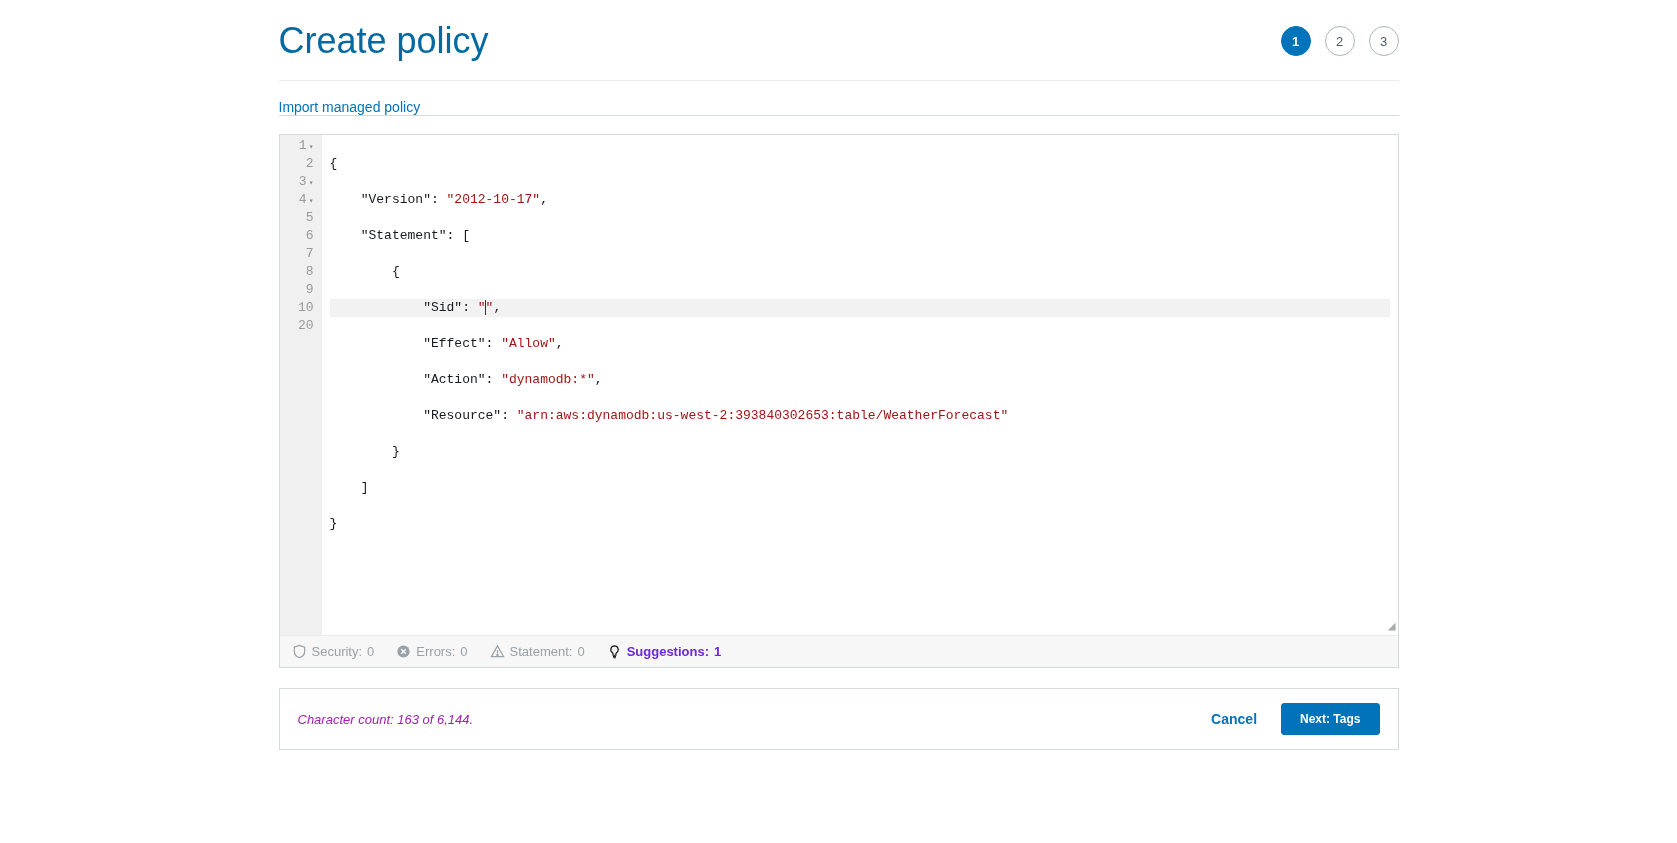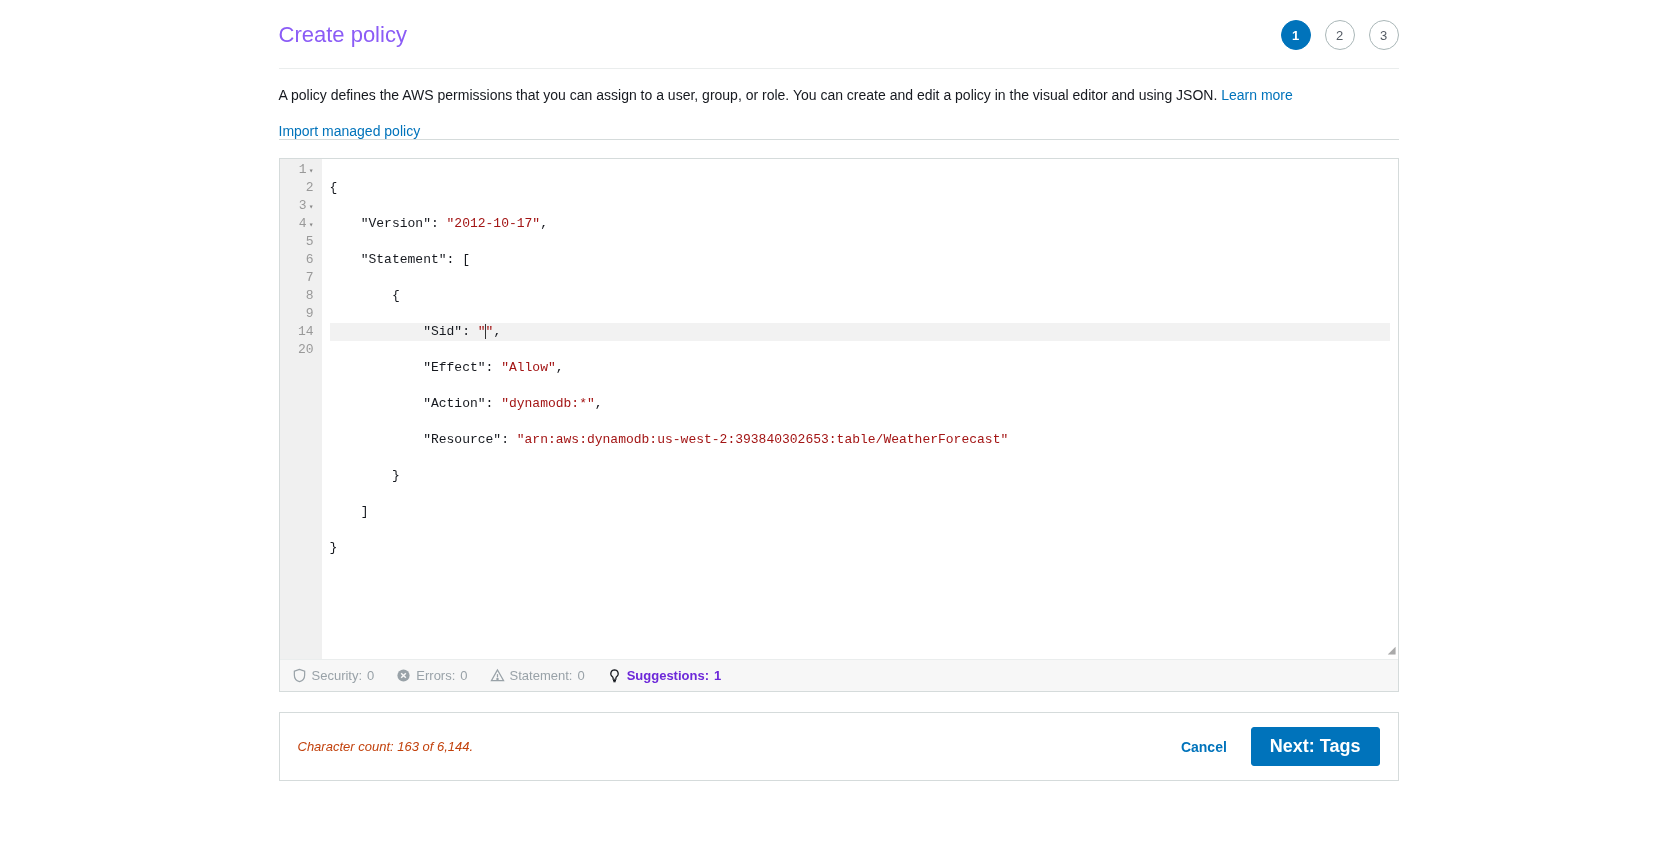--- a/index.html
+++ b/index.html
@@ -20,23 +20,23 @@
     }
     .header-row {
       display: flex;
       justify-content: space-between;
       align-items: center;
       padding-bottom: 18px;
       border-bottom: 1px solid #eaeded;
       margin-bottom: 18px;
     }
     .page-title {
-      font-size: 22px;
+      font-size: 36px;
       font-weight: 400;
-      color: #8b5cf6;
+      color: #0369a1;
     }
     .steps {
       display: flex;
       gap: 14px;
     }
     .step {
       width: 30px;
       height: 30px;
       border-radius: 50%;
       border: 1px solid #aab7b8;
@@ -185,41 +185,41 @@
       border: 1px solid #d5dbdb;
       margin-top: 20px;
       padding: 14px 18px;
       display: flex;
       justify-content: space-between;
       align-items: center;
     }
     .char-count {
       font-size: 13px;
       font-style: italic;
-      color: #c2410c;
+      color: #a21caf;
     }
     .actions {
       display: flex;
       gap: 12px;
       align-items: center;
     }
     .btn-cancel {
       color: #0073bb;
       font-size: 14px;
       font-weight: 600;
       background: none;
       border: none;
       cursor: pointer;
       padding: 8px 12px;
       text-align: center;
     }
     .btn-primary {
       background: #0073bb;
       color: #fff;
-      font-size: 18px;
+      font-size: 12px;
       font-weight: 600;
       border: 1px solid #0073bb;
       border-radius: 3px;
       padding: 8px 18px;
       cursor: pointer;
     }
   </style>
 </head>
 <body>
 
@@ -227,41 +227,38 @@
 
   <div class="header-row">
     <h1 class="page-title">Create policy</h1>
     <div class="steps">
       <div class="step active">1</div>
       <div class="step">2</div>
       <div class="step">3</div>
     </div>
   </div>
 
-  <p class="description">
-    <span>A policy defines the AWS permissions that you can assign to a user, group, or role. You can create and edit a policy in the visual editor and using JSON. </span><a href="#">Learn more</a>
-  </p>
 
   <div class="tabs-row">
     <a class="import-link">Import managed policy</a>
   </div>
 
   <div class="editor-wrap">
     <div class="editor">
       <div class="gutter">
         <span class="ln fold-marker">1</span>
         <span class="ln">2</span>
         <span class="ln fold-marker">3</span>
         <span class="ln fold-marker">4</span>
         <span class="ln">5</span>
         <span class="ln">6</span>
         <span class="ln">7</span>
         <span class="ln">8</span>
         <span class="ln">9</span>
-        <span class="ln">14</span>
+        <span class="ln">10</span>
         <span class="ln">20</span>
       </div>
       <div class="code">
 <span class="code-line"><span class="punct">{</span></span>
 <span class="code-line">    <span class="key">"Version"</span><span class="punct">: </span><span class="string">"2012-10-17"</span><span class="punct">,</span></span>
 <span class="code-line">    <span class="key">"Statement"</span><span class="punct">: [</span></span>
 <span class="code-line">        <span class="punct">{</span></span>
 <span class="code-line active-line">            <span class="key">"Sid"</span><span class="punct">: </span><span class="string">"</span><span class="cursor"></span><span class="string">"</span><span class="punct">,</span></span>
 <span class="code-line">            <span class="key">"Effect"</span><span class="punct">: </span><span class="string">"Allow"</span><span class="punct">,</span></span>
 <span class="code-line">            <span class="key">"Action"</span><span class="punct">: </span><span class="string">"dynamodb:*"</span><span class="punct">,</span></span>

